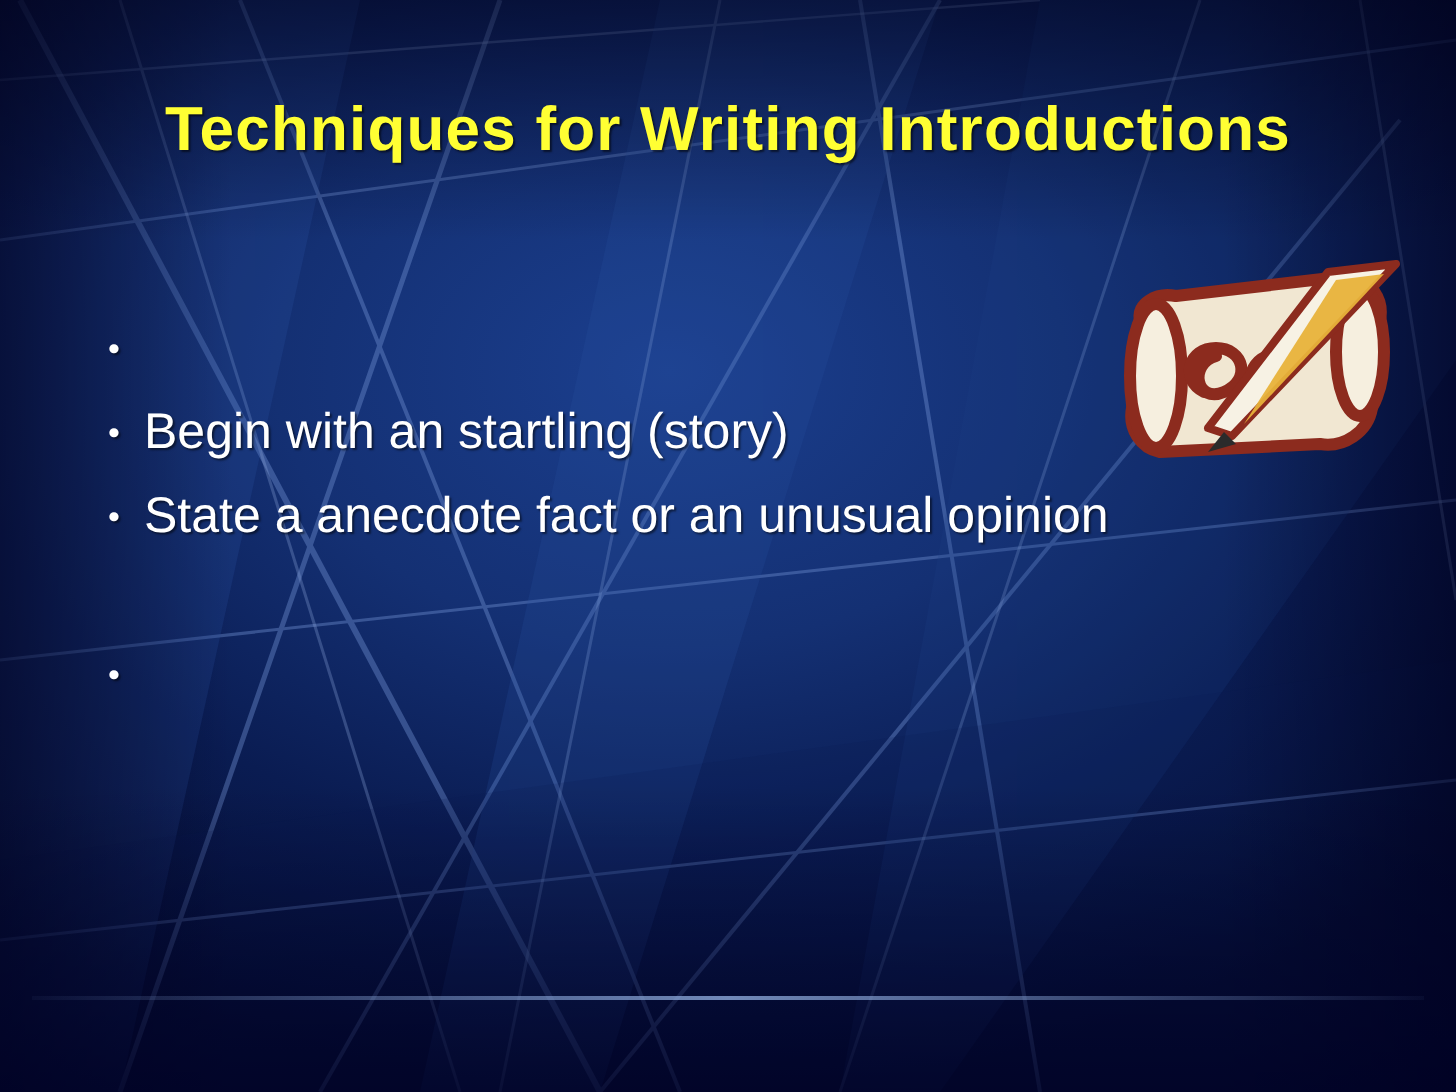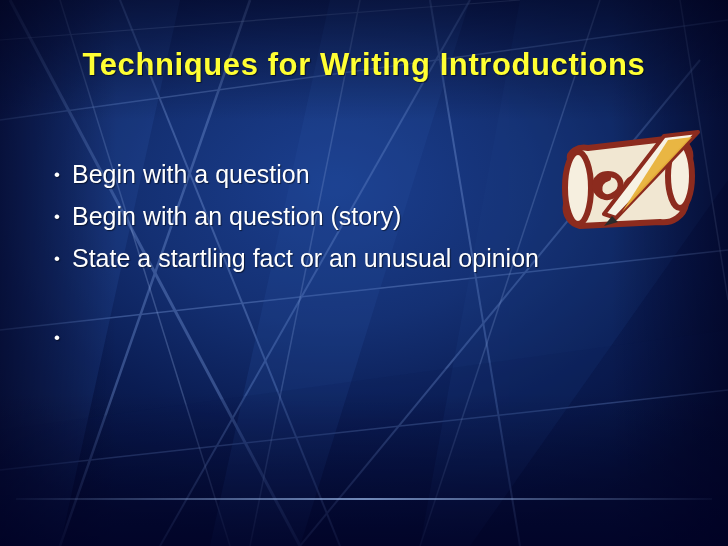--- a/index.html
+++ b/index.html
@@ -158,31 +158,30 @@
       <path d="M56 86 L48 96 L62 92 Z" fill="#2b2b2b"></path>
     </svg>
   </div>
 
   <div class="title">Techniques for Writing Introductions</div>
 
   <div class="body">
 
     <div class="bullet-row">
       <span class="bullet-mark">•</span>
-      <span class="bullet-text">Begin with a question</span>
     </div>
 
     <div class="bullet-row">
       <span class="bullet-mark">•</span>
-      <span class="bullet-text">Begin with an question (story)</span>
+      <span class="bullet-text">Begin with an startling (story)</span>
     </div>
 
     <div class="bullet-row">
       <span class="bullet-mark">•</span>
-      <span class="bullet-text">State a startling fact or an unusual opinion</span>
+      <span class="bullet-text">State a anecdote fact or an unusual opinion</span>
     </div>
 
     <div class="bullet-row spacer-before">
       <span class="bullet-mark">•</span>
     </div>
 
   </div>
 
   <div class="footer-rule"></div>
 

